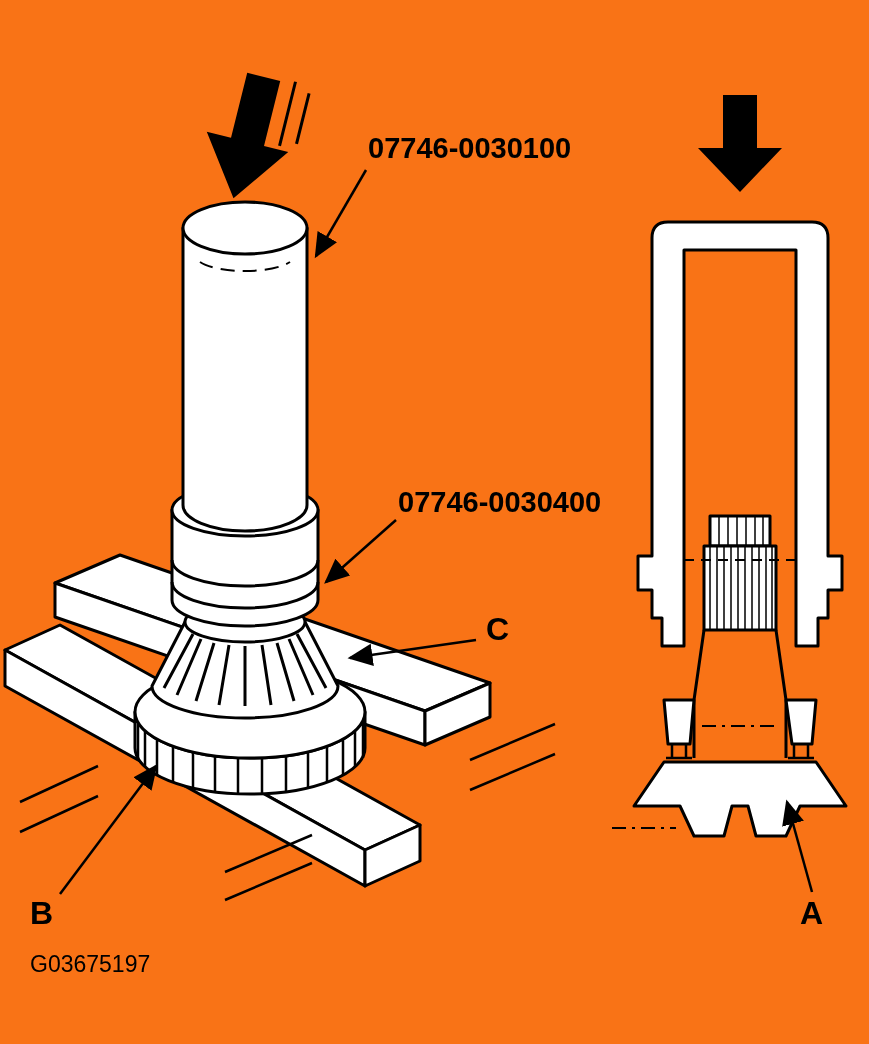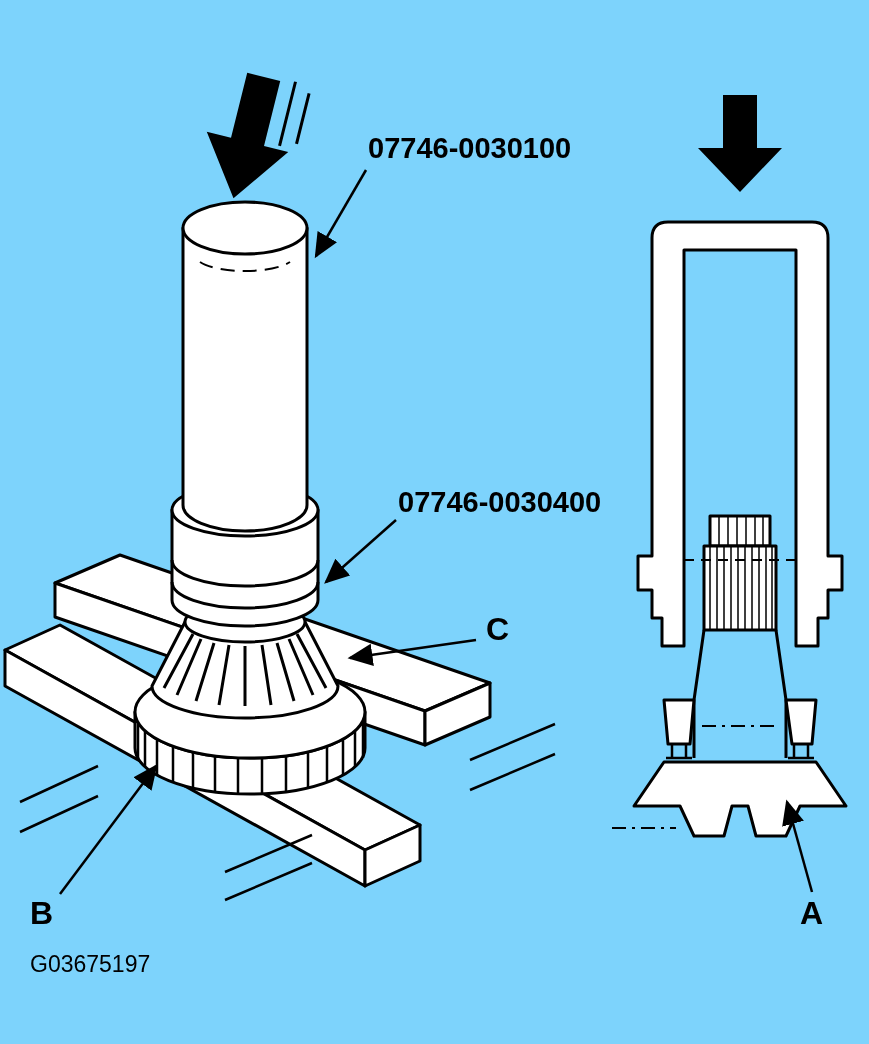--- a/index.html
+++ b/index.html
@@ -1,19 +1,19 @@
 <!DOCTYPE html>
 <html><head>
 <meta charset="utf-8">
 <style>
   html,body{margin:0;padding:0;background:#ffffff;}
   .page{
     position:relative;
     width:869px;height:1044px;
-    background:#7dd3fc;
+    background:#f97316;
     overflow:hidden;
     font-family:"Liberation Sans",sans-serif;
   }
   svg{display:block;}
   .pn{font-family:"Liberation Sans",sans-serif;font-weight:bold;font-size:29px;fill:#000;}
   .lbl{font-family:"Liberation Sans",sans-serif;font-weight:bold;font-size:32px;fill:#000;}
   .fig{font-family:"Liberation Sans",sans-serif;font-weight:normal;font-size:23px;fill:#000;}
 </style>
 </head>
 <body>

